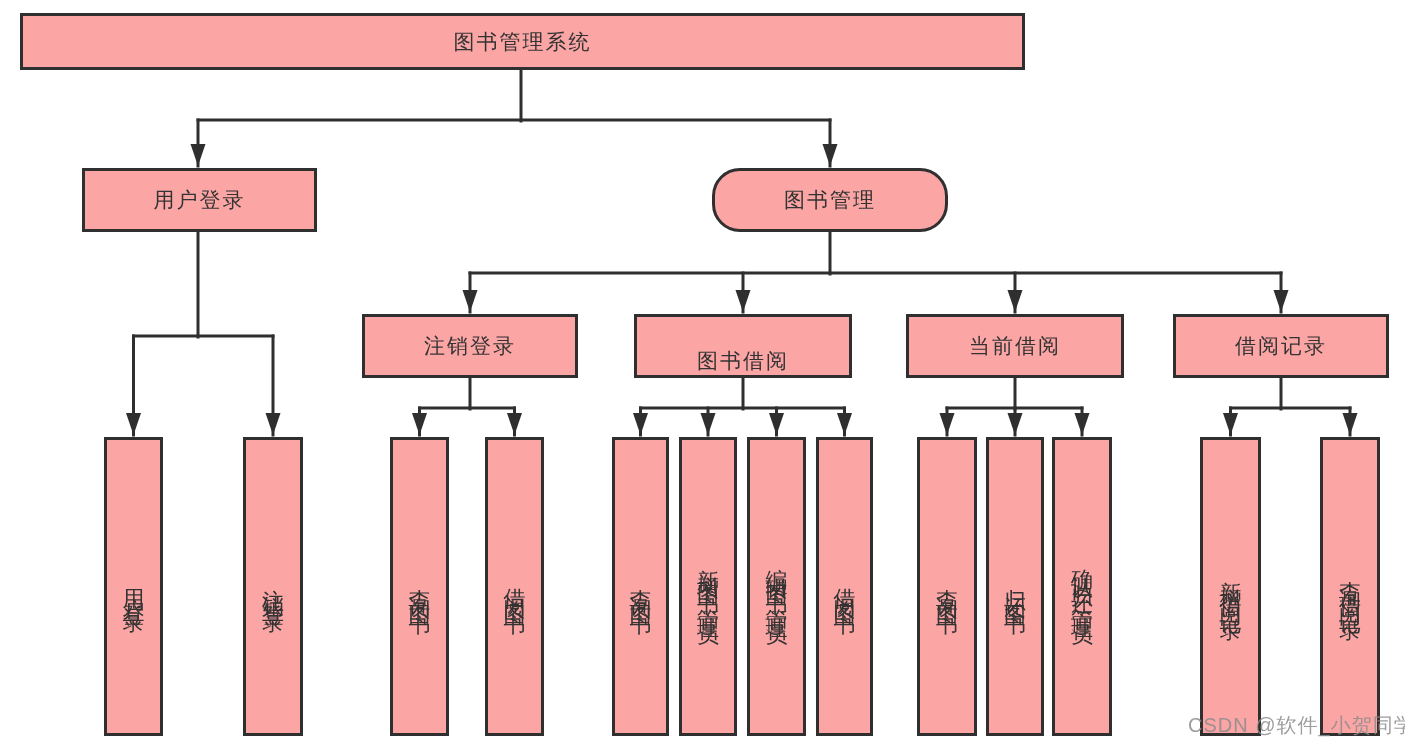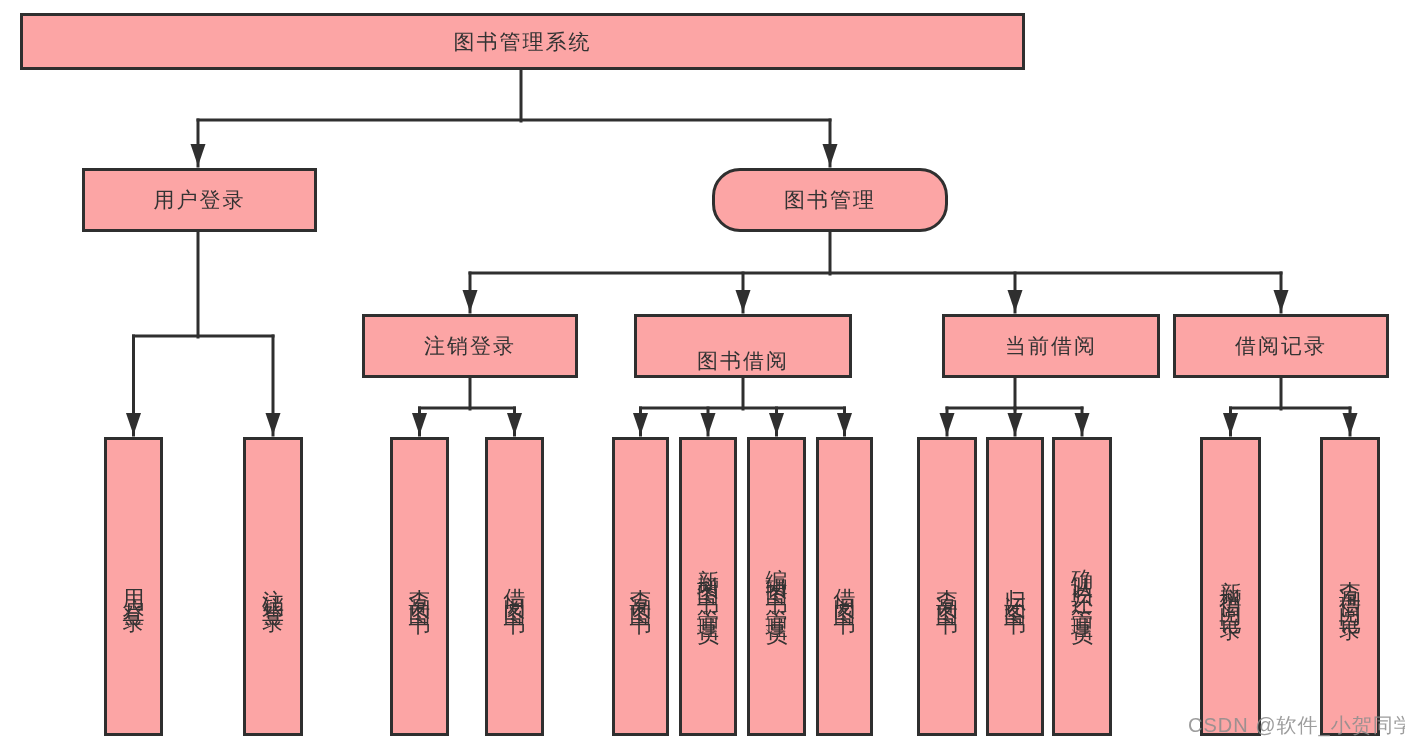--- a/index.html
+++ b/index.html
@@ -132,21 +132,21 @@
   <div class="box hbox" style="left:712px; top:168px; width:236px; height:64px;border-radius:28px;">
     <span class="label">图书管理</span>
   </div>
 
   <div class="box hbox" style="left:362px; top:314px; width:216px; height:64px;">
     <span class="label">注销登录</span>
   </div>
   <div class="box hbox" style="left:634px; top:314px; width:218px; height:64px;align-items:flex-end;">
     <span class="label">图书借阅</span>
   </div>
-  <div class="box hbox" style="left:942px; top:314px; width:218px; height:64px;">
+  <div class="box hbox" style="left:906px; top:314px; width:218px; height:64px;">
     <span class="label">当前借阅</span>
   </div>
   <div class="box hbox" style="left:1173px; top:314px; width:216px; height:64px;">
     <span class="label">借阅记录</span>
   </div>
 
   <div class="box vbox" style="left:104px; top:437px; width:59px; height:299px;">
     <span class="label">用户登录</span>
   </div>
   <div class="box vbox" style="left:243px; top:437px; width:60px; height:299px;">

